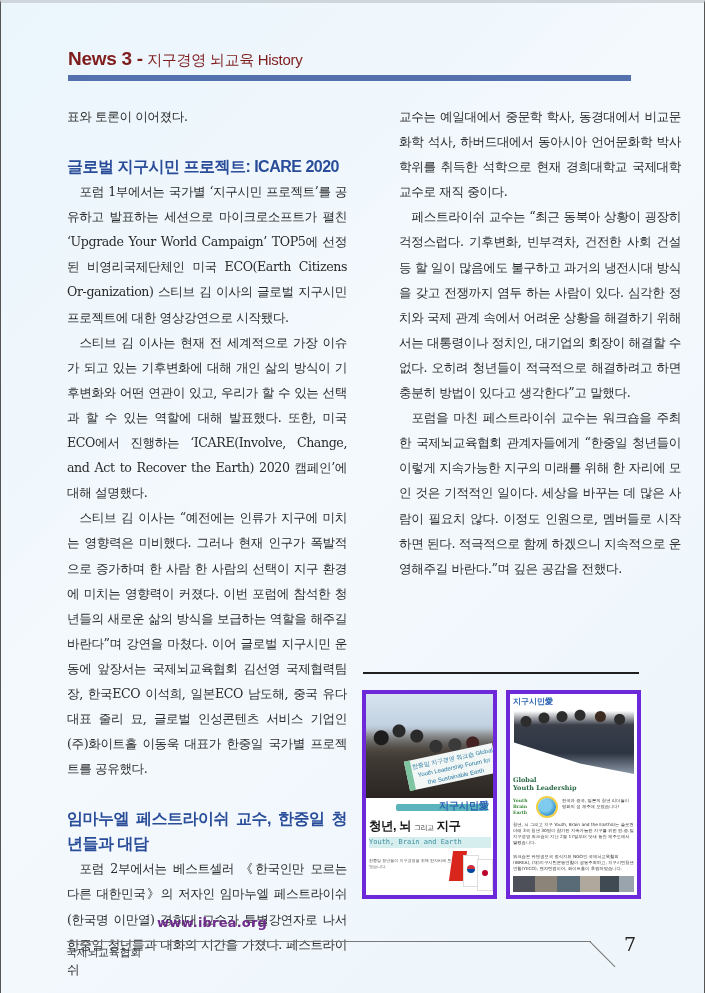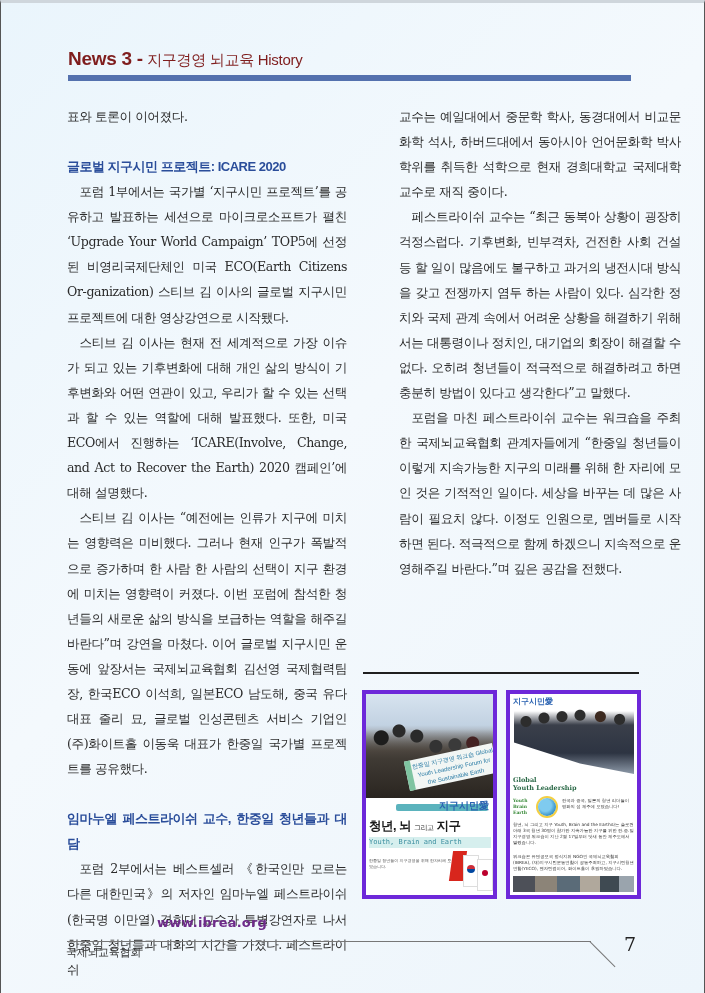--- a/index.html
+++ b/index.html
@@ -33,21 +33,21 @@
     font-size: 12.6px; line-height: 25.1px; letter-spacing: -0.4px;
     text-align: justify;
   }
   .col-left { left: 67px; }
   .col-right { left: 363px; width: 282px; margin-left: 36px; }
   .col p { margin: 0; }
   .indent { text-indent: 1em; }
   .gap-top { margin-top: 25px !important; }
   .section-head {
     font-family: "Liberation Sans", "DejaVu Sans", sans-serif;
-    font-weight: bold; color: #2a4d9a; font-size: 13px; letter-spacing: -0.5px;
+    font-weight: bold; color: #2a4d9a; font-size: 16px; letter-spacing: -0.5px;
     margin: 0; line-height: 25px;
   }
   .rule {
     position: absolute; left: 363px; top: 672px; width: 276px; height: 1.5px;
     background: #1f1f1f;
   }
   .poster {
     position: absolute; top: 690px; width: 135px; height: 209px;
     background: #6d28d9; box-sizing: border-box; padding: 4px;
   }

